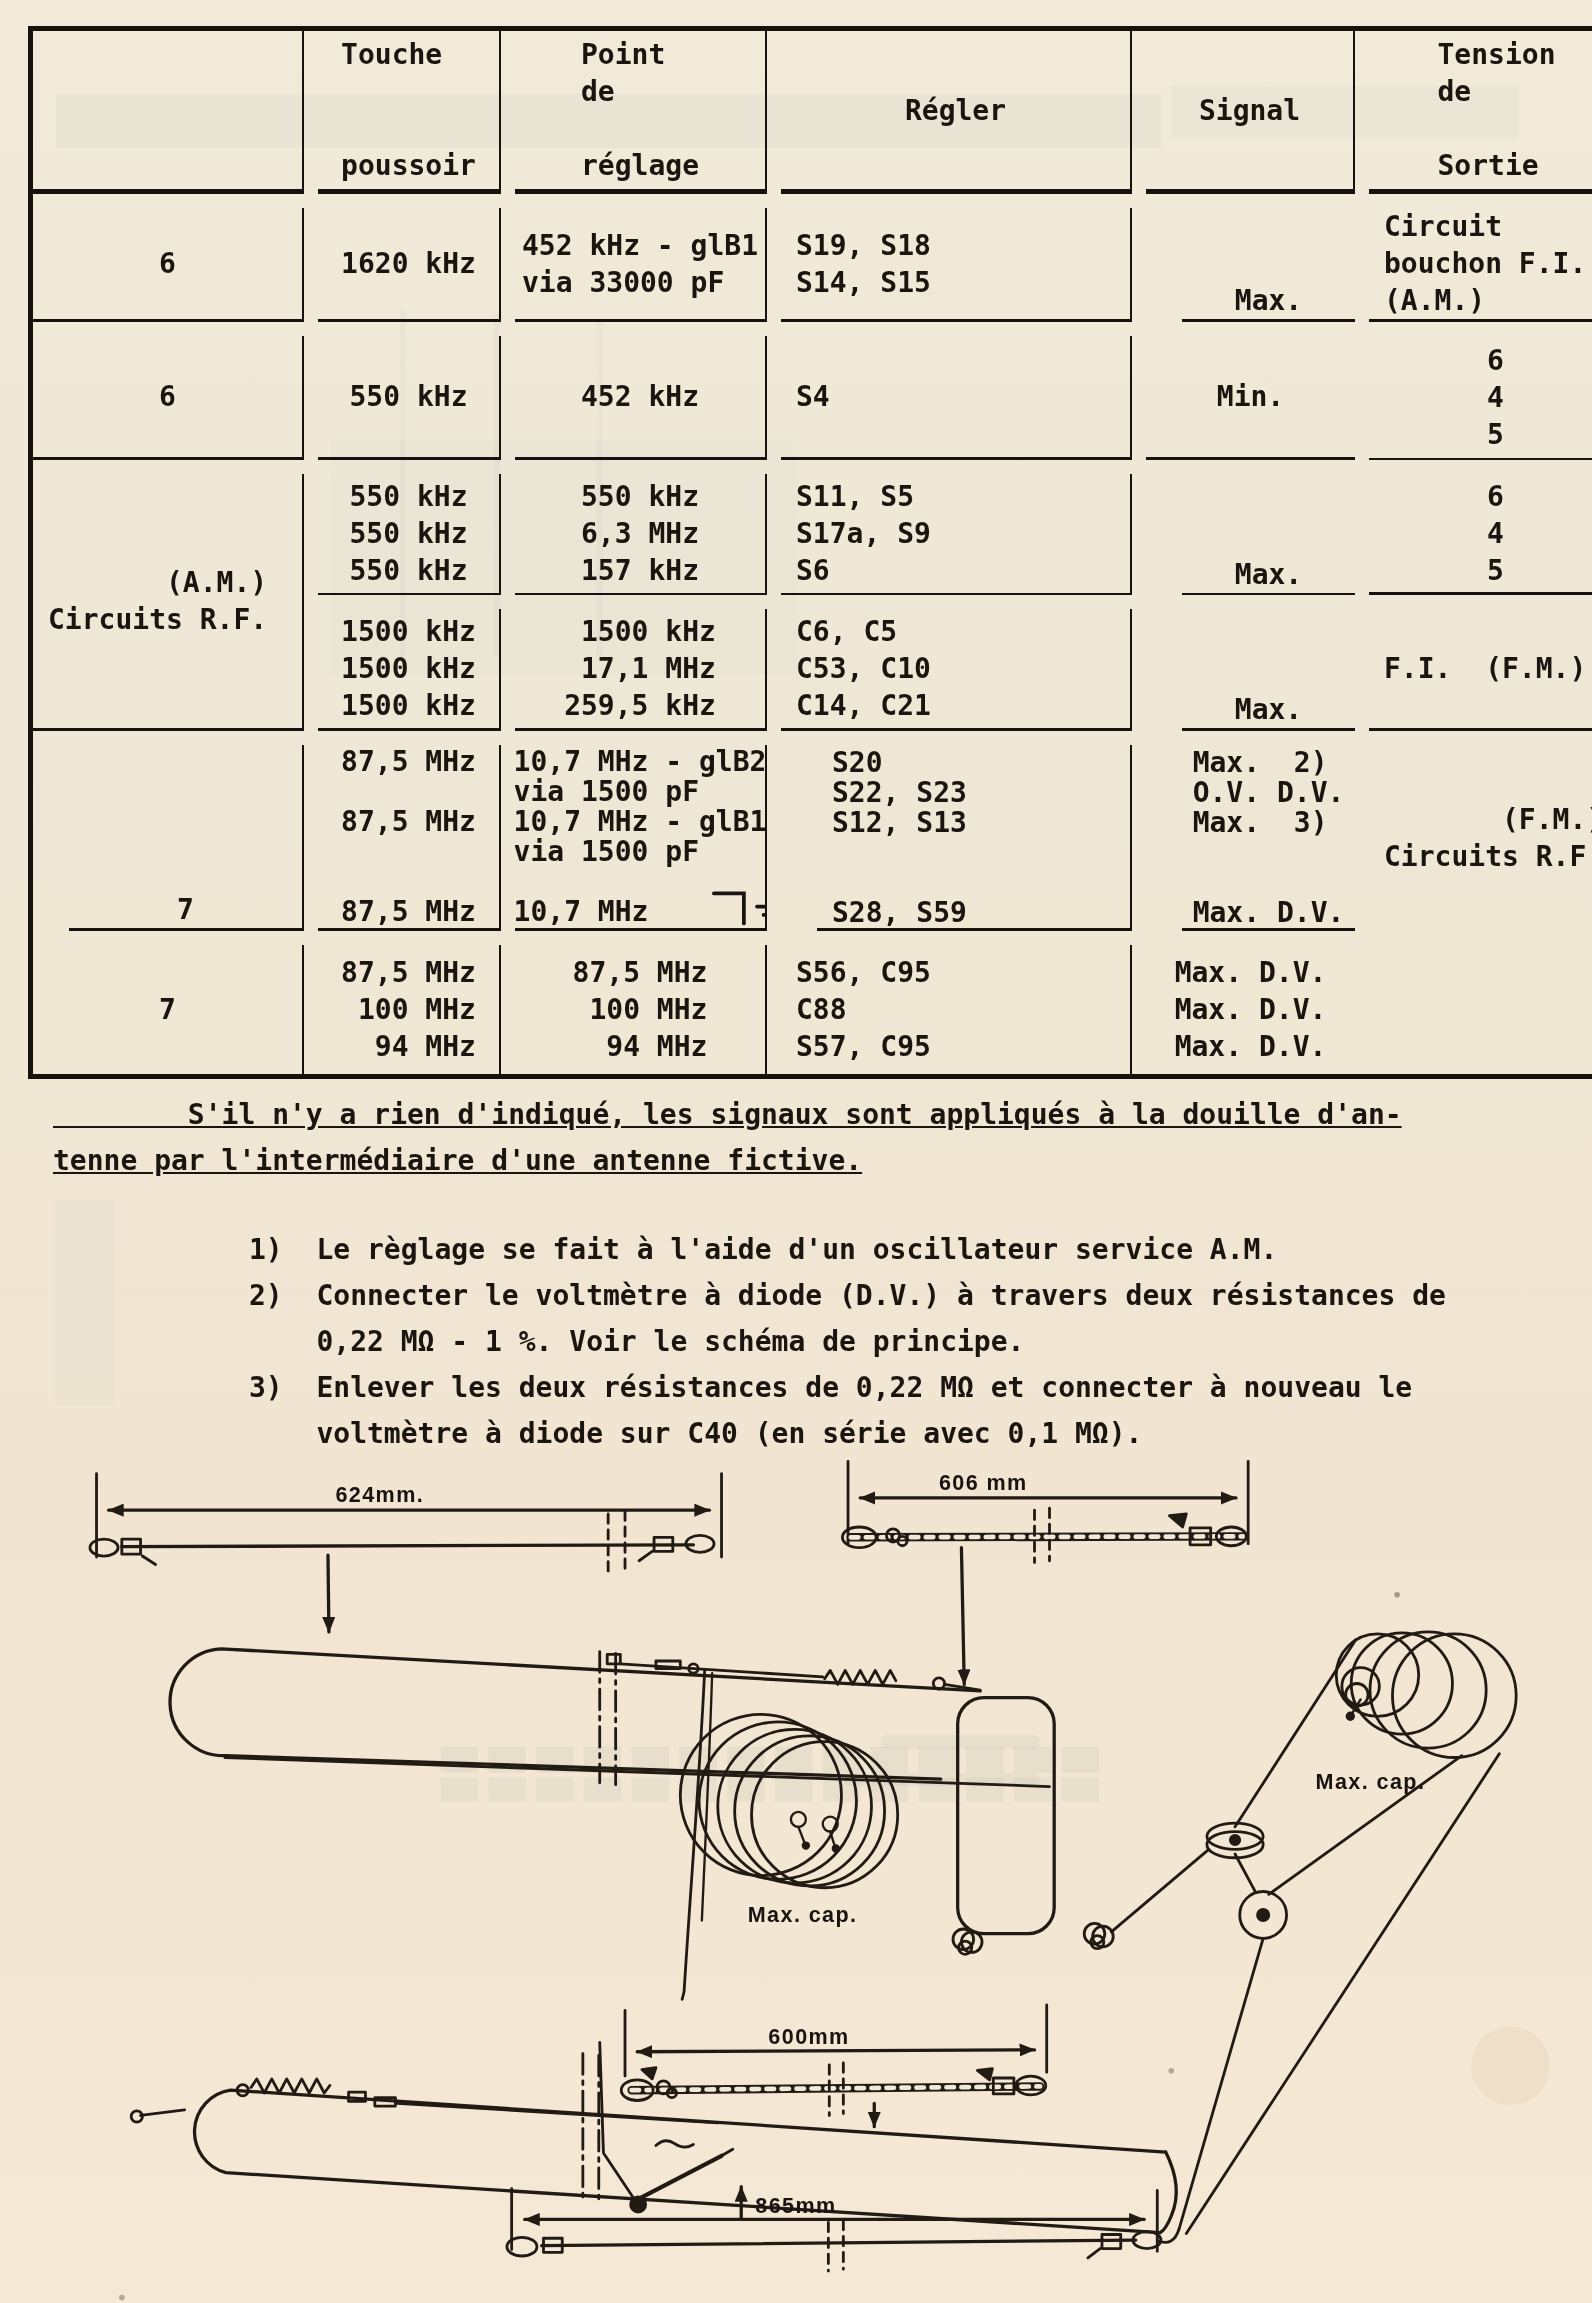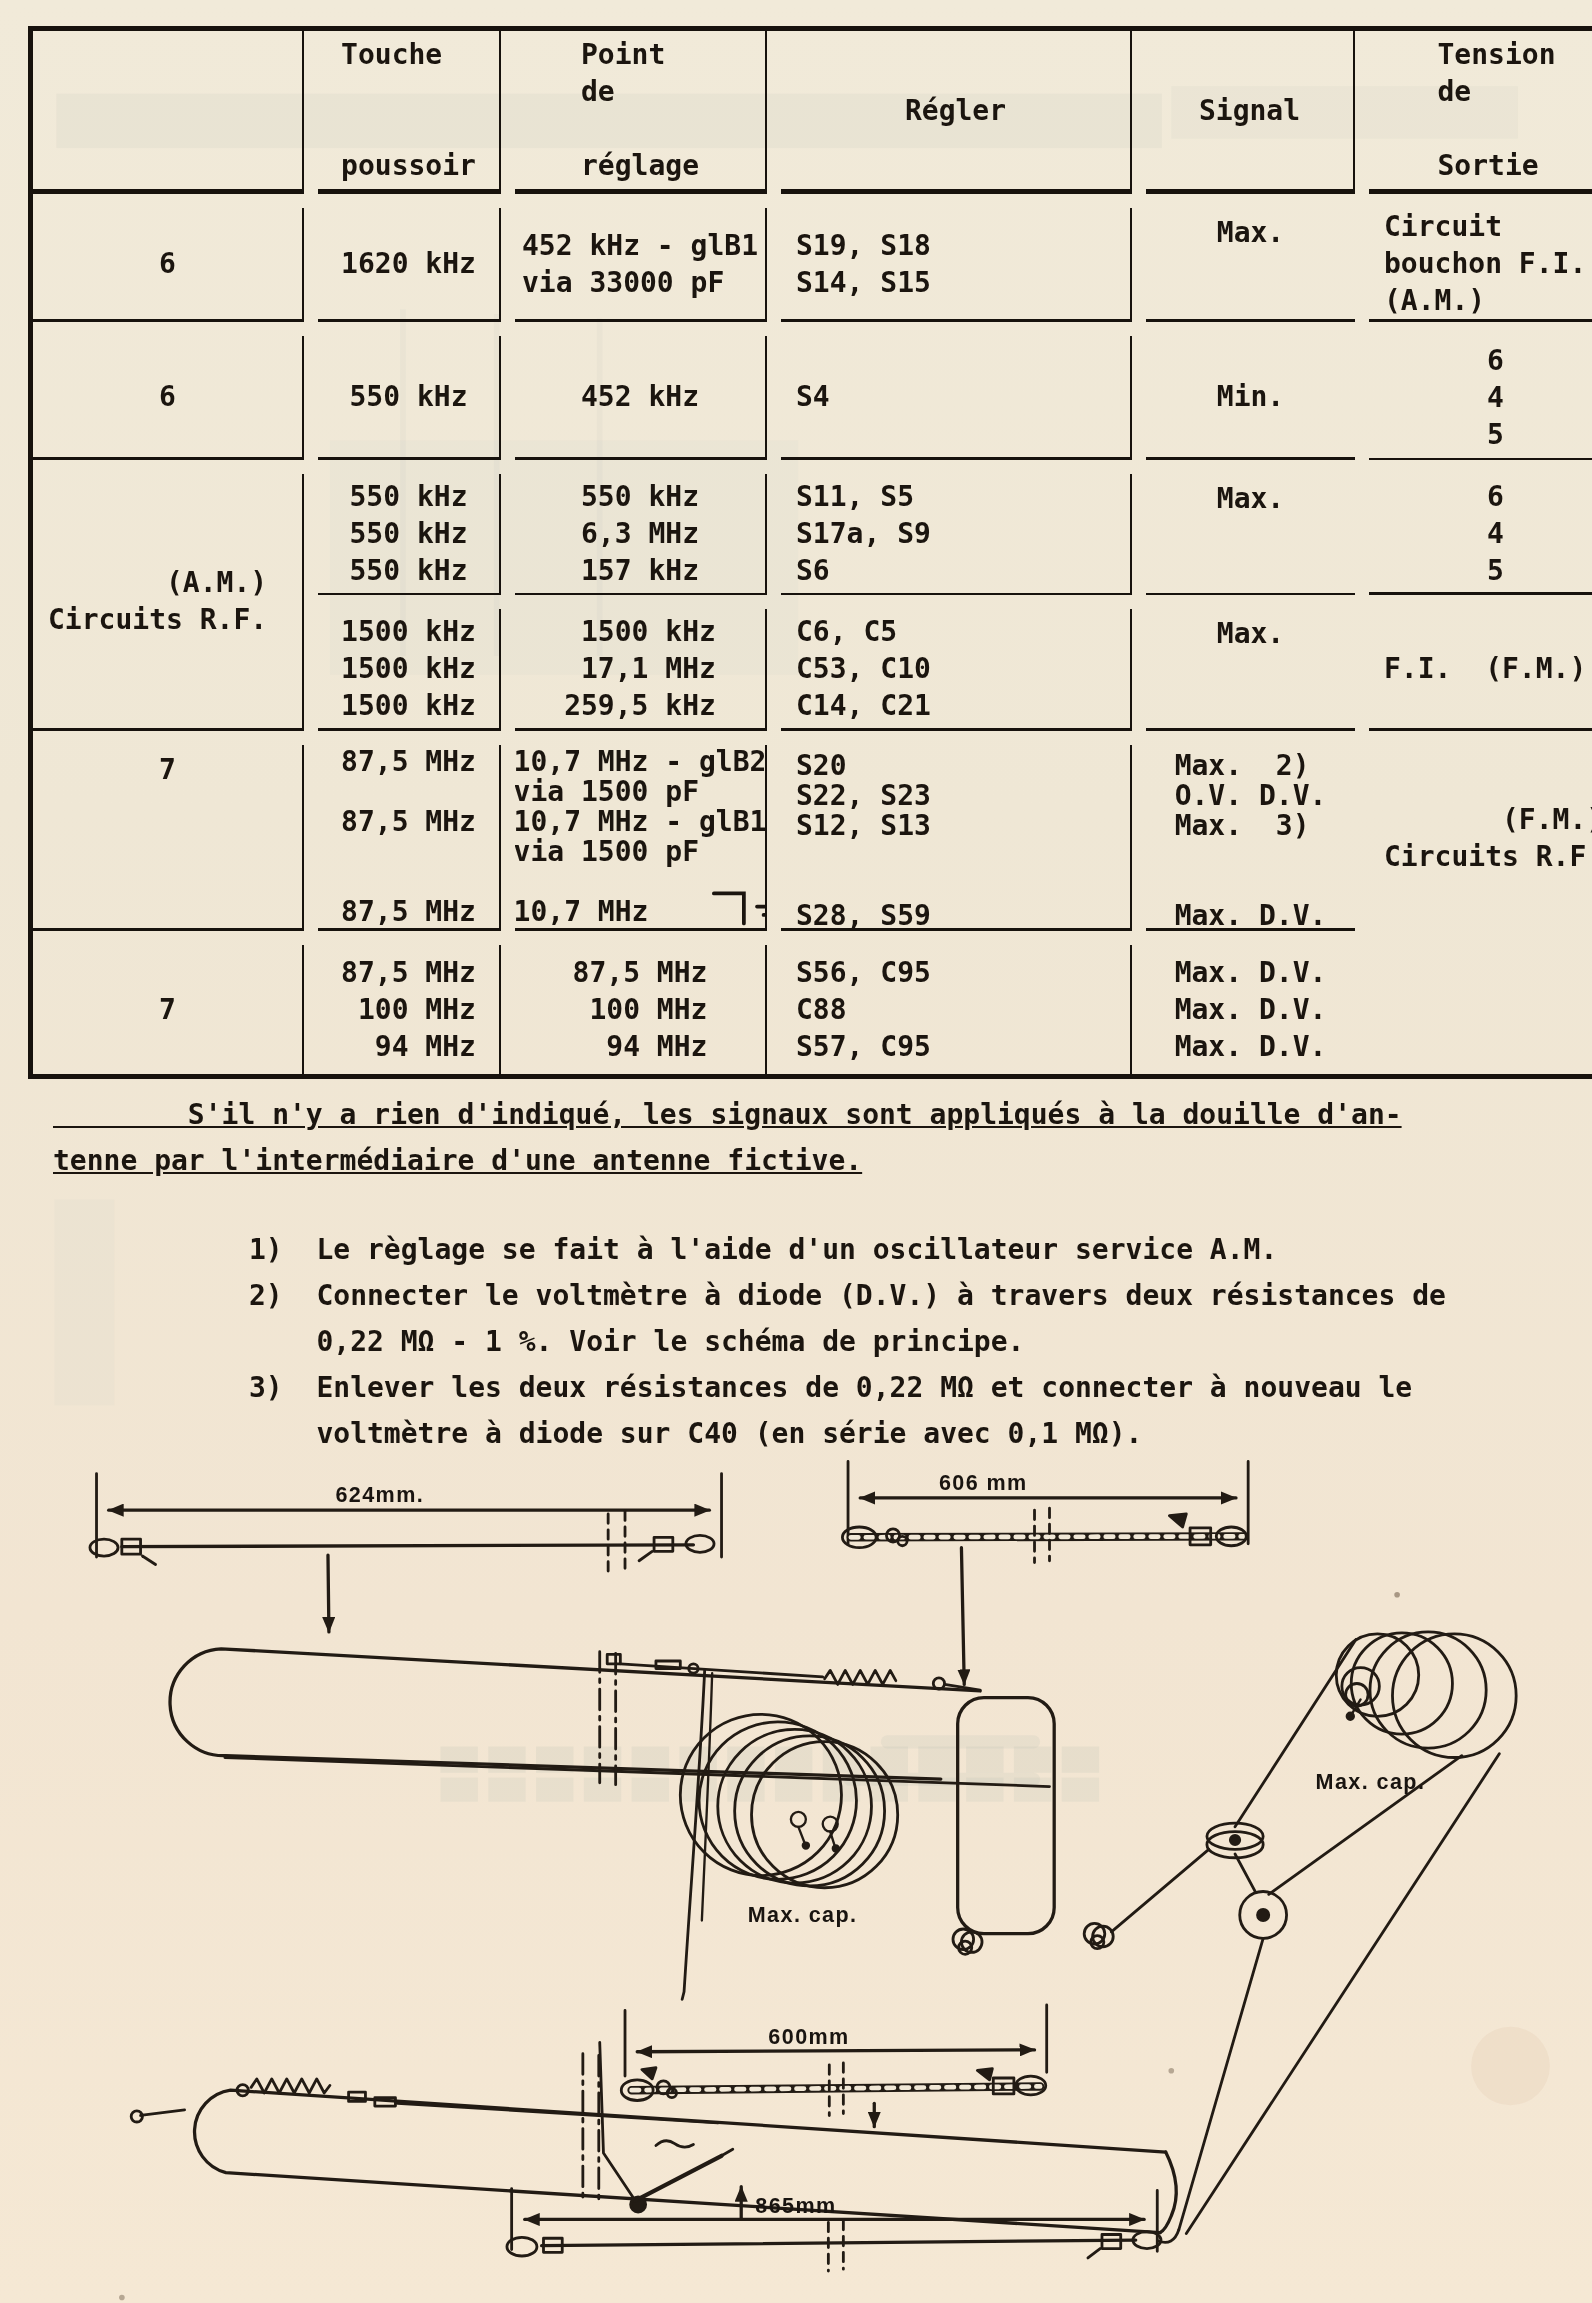--- a/index.html
+++ b/index.html
@@ -24,21 +24,21 @@
     border-right:2.8px solid #17120d;
     border-bottom:3.7px solid #17120d;
     display:flex;align-items:center;justify-content:center;
     overflow:hidden;position:relative;
   }
   .cell.lastcol{border-right:none;}
   .cell.hdr{border-bottom:5.6px solid #17120d;}
   .cell.thinb{border-bottom:2.8px solid #17120d;}
   .cell.nob{border-bottom:none;}
   .cell.left{justify-content:flex-start;padding-left:15px;}
-  .cell.top{align-items:flex-start;padding-top:6px;}
+  .cell.top{align-items:flex-end;padding-top:6px;margin-left:36px;}
   .cell.lab{grid-column:1;grid-row:4 / span 2;}
   pre.t{
     margin:0;white-space:pre;text-align:left;
     font:700 28px/37px "DejaVu Sans Mono",monospace;
   }
   pre.t.lh32{line-height:30px;}
   
   .gnd{position:absolute;left:195px;top:139px;}
   
   .para{position:absolute;left:53px;top:1092px;text-decoration:underline;}

